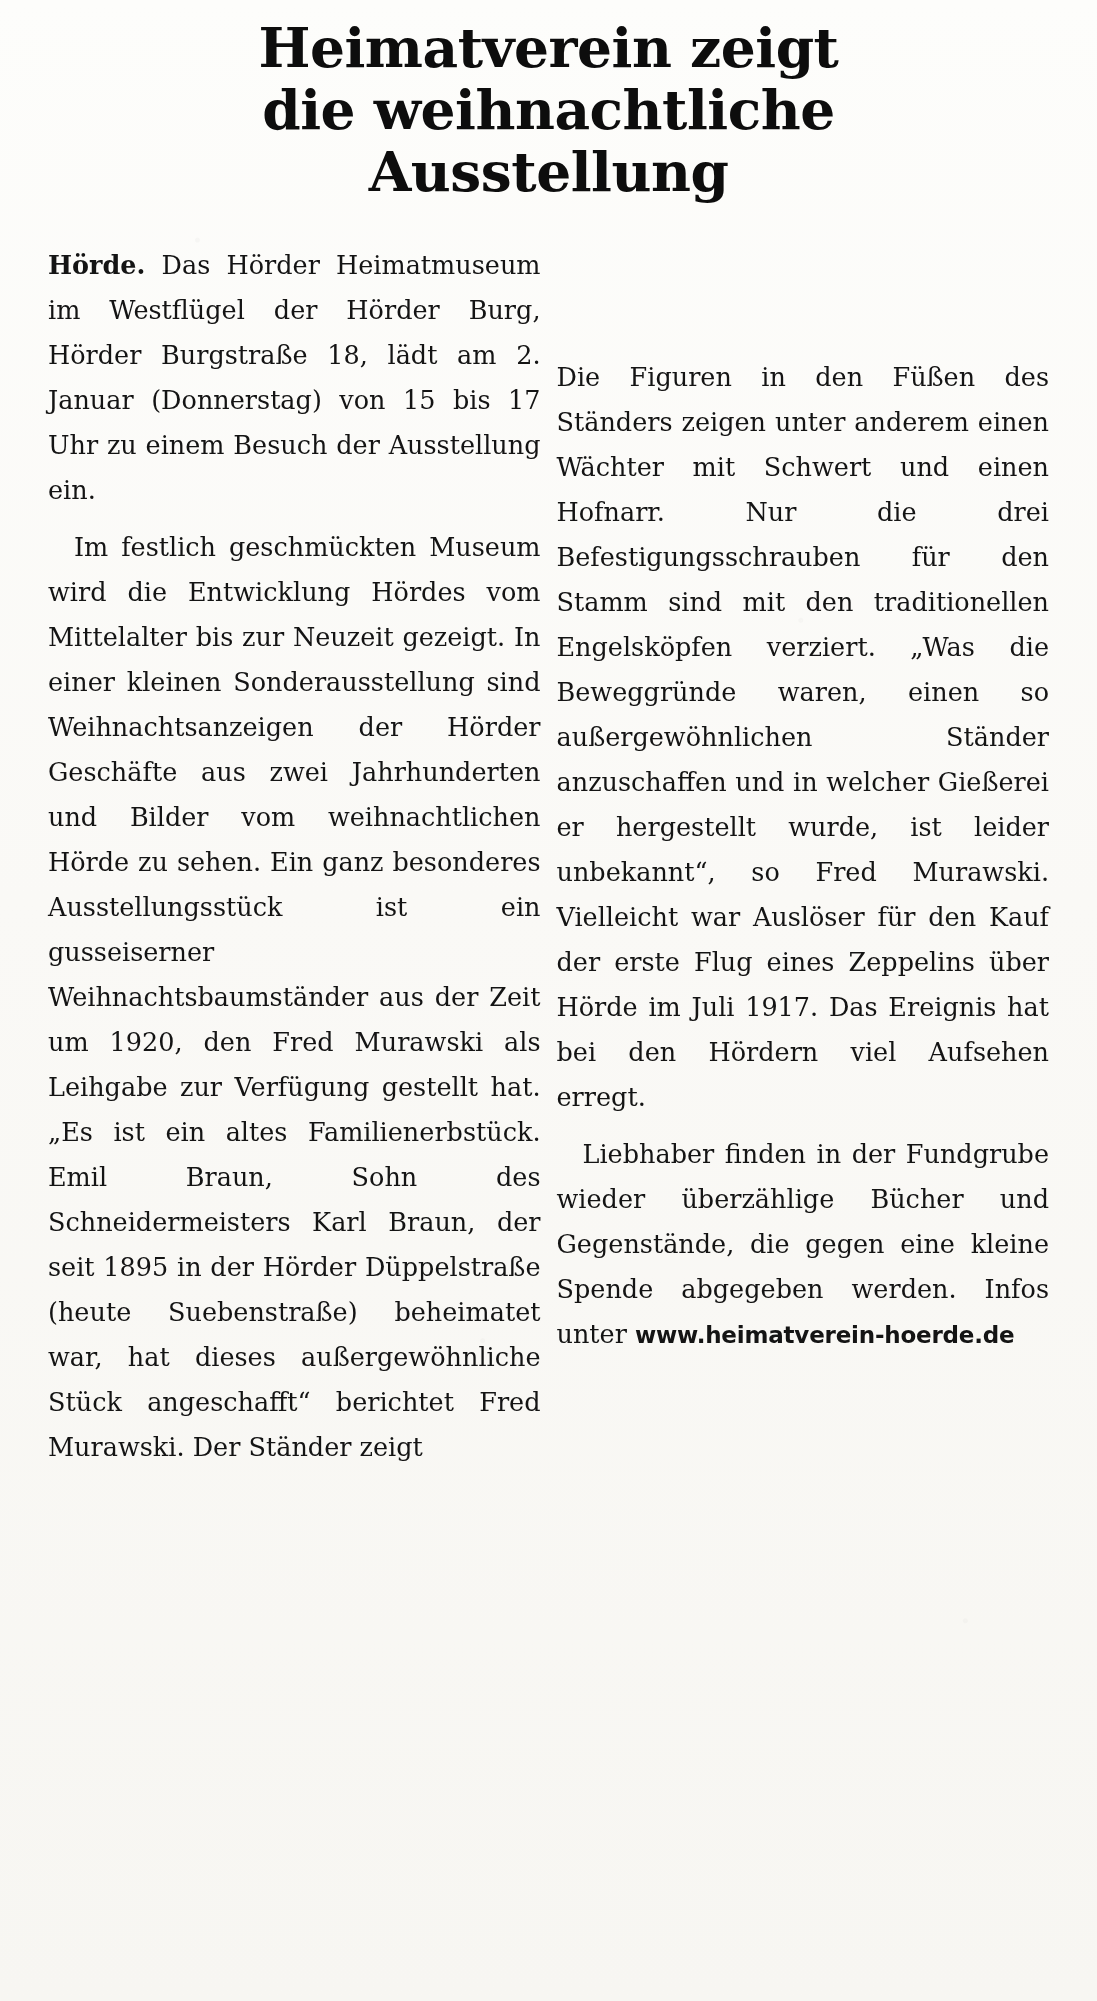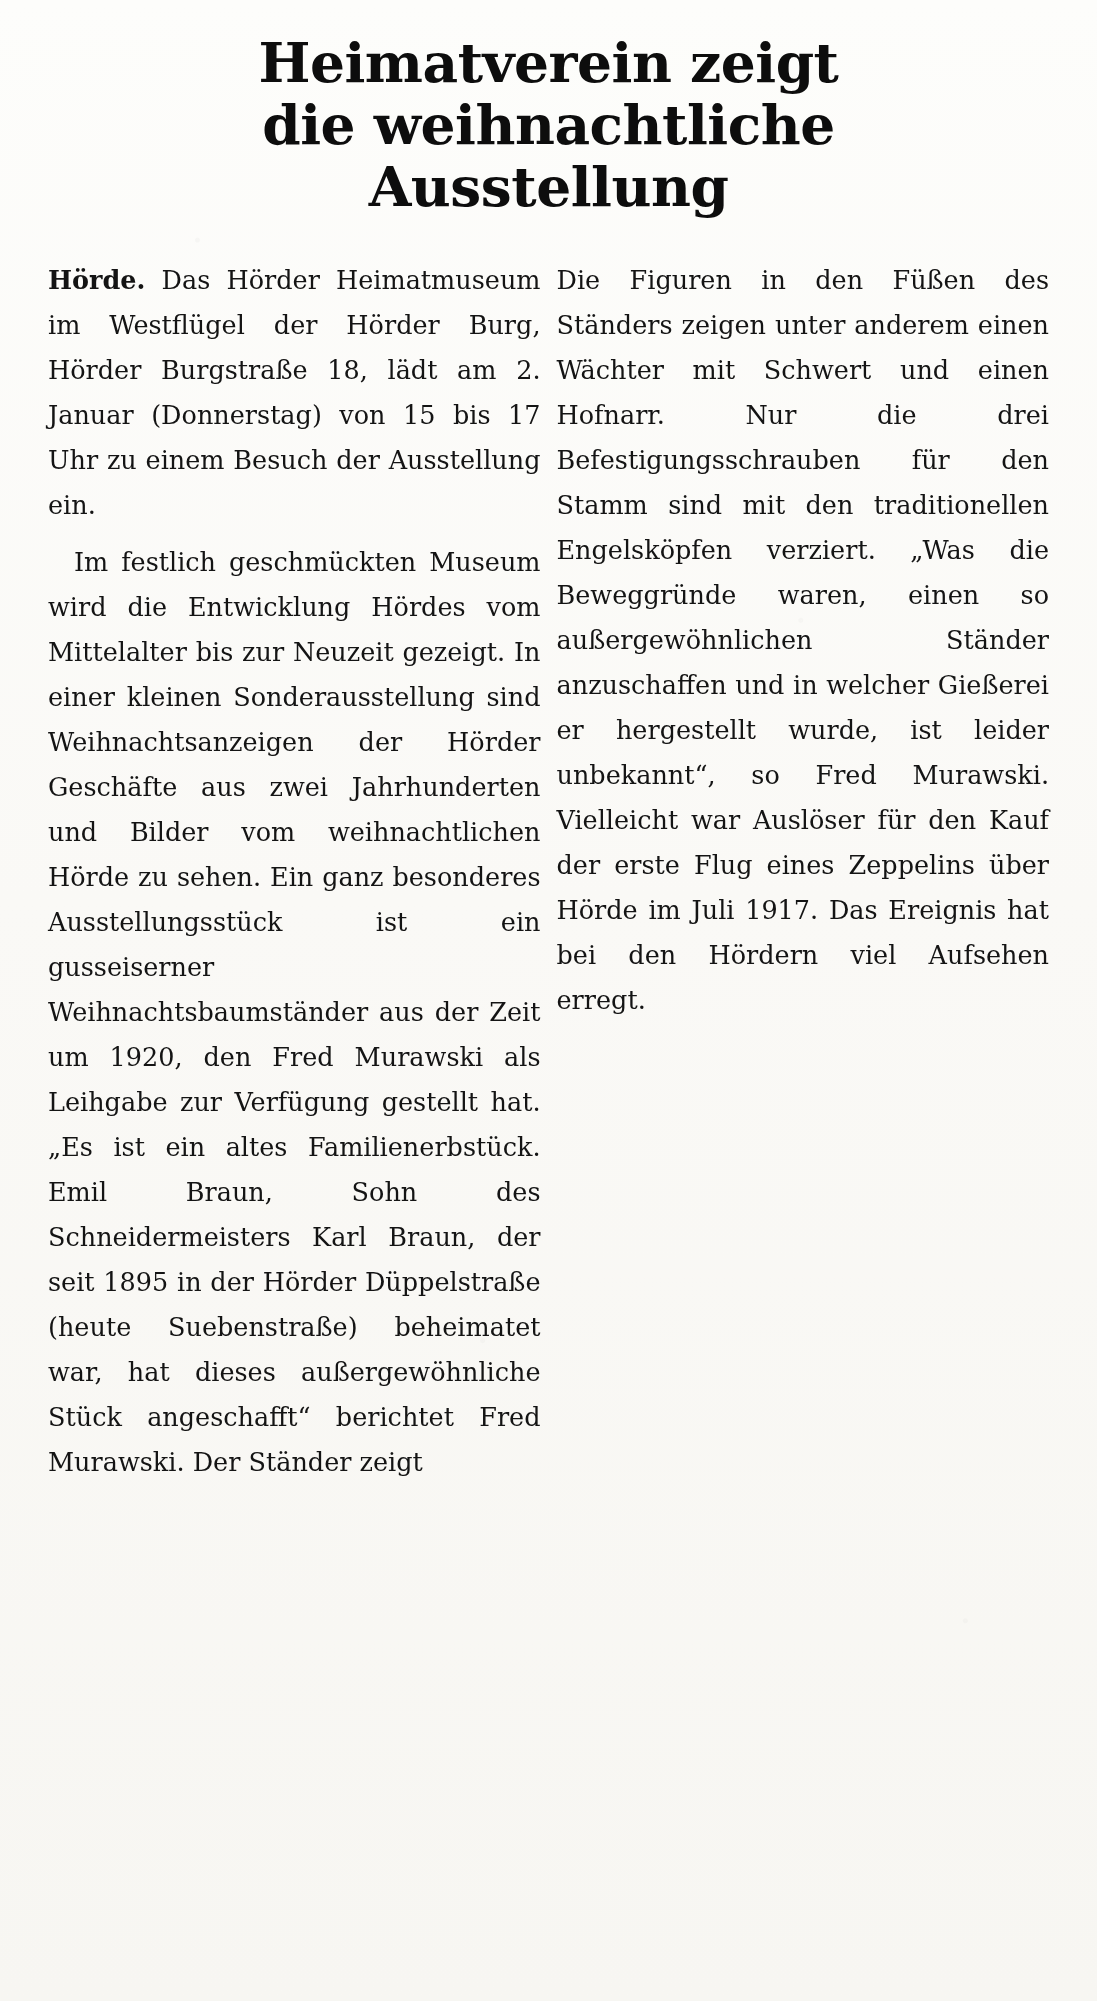--- a/index.html
+++ b/index.html
@@ -18,41 +18,42 @@
     position: relative;
     width: 1097px;
     height: 2001px;
     background:
       radial-gradient(circle at 18% 12%, rgba(0,0,0,0.022) 0 2px, rgba(0,0,0,0) 3px),
       radial-gradient(circle at 73% 31%, rgba(0,0,0,0.02) 0 2px, rgba(0,0,0,0) 3px),
       radial-gradient(circle at 44% 67%, rgba(0,0,0,0.02) 0 2px, rgba(0,0,0,0) 3px),
       radial-gradient(circle at 88% 81%, rgba(0,0,0,0.02) 0 2px, rgba(0,0,0,0) 3px),
       linear-gradient(180deg, #fdfdfb 0%, #faf9f6 45%, #f7f6f2 100%);
     box-sizing: border-box;
-    padding: 16px 28px;
+    padding: 1px 28px;
   }
   .headline {
     margin: 0;
     padding: 16px 60px 0 60px;
     text-align: center;
     font-family: "DejaVu Serif", "Liberation Serif", serif;
     font-weight: 700;
     font-size: 55px;
     line-height: 1.13;
     letter-spacing: -0.5px;
     color: #0d0d0d;
   }
   .headline .hl-line {
     display: block;
     white-space: nowrap;
   }
   .columns {
     display: flex;
     gap: 16px;
     padding: 40px 20px 0 20px;
+    align-items: center;
   }
   .col {
     flex: 1 1 0;
     min-width: 0;
   }
   p.para {
     margin: 0 0 0 0;
     font-family: "DejaVu Serif", "Liberation Serif", serif;
     font-size: 25.5px;
     line-height: 45px;
@@ -93,16 +94,17 @@
 
   <div class="columns">
 
     <div class="col">
       <p class="para noindent"><span class="dateline">Hörde.</span><span> Das Hörder Heimatmuseum im Westflügel der Hörder Burg, Hörder Burgstraße 18, lädt am 2. Januar (Donnerstag) von 15 bis 17 Uhr zu einem Besuch der Ausstellung ein.</span></p>
       <p class="para gap noindent">Im festlich geschmückten Museum wird die Entwicklung Hördes vom Mittelalter bis zur Neuzeit gezeigt. In einer kleinen Sonderausstellung sind Weihnachtsanzeigen der Hörder Geschäfte aus zwei Jahrhunderten und Bilder vom weihnachtlichen Hörde zu sehen. Ein ganz besonderes Ausstellungsstück ist ein gusseiserner Weihnachtsbaumständer aus der Zeit um 1920, den Fred Murawski als Leihgabe zur Verfügung gestellt hat. „Es ist ein altes Familienerbstück. Emil Braun, Sohn des Schneidermeisters Karl Braun, der seit 1895 in der Hörder Düppelstraße (heute Suebenstraße) beheimatet war, hat dieses außergewöhnliche Stück angeschafft“ berichtet Fred Murawski. Der Ständer zeigt</p>
     </div>
 
     <div class="col">
       <p class="para">Die Figuren in den Füßen des Ständers zeigen unter anderem einen Wächter mit Schwert und einen Hofnarr. Nur die drei Befestigungsschrauben für den Stamm sind mit den traditionellen Engelsköpfen verziert. „Was die Beweggründe waren, einen so außergewöhnlichen Ständer anzuschaffen und in welcher Gießerei er hergestellt wurde, ist leider unbekannt“, so Fred Murawski. Vielleicht war Auslöser für den Kauf der erste Flug eines Zeppelins über Hörde im Juli 1917. Das Ereignis hat bei den Hördern viel Aufsehen erregt.</p>
+      <p class="para"><span>Liebhaber finden in der Fundgrube wieder überzählige Bücher und Gegenstände, die gegen eine kleine Spende abgegeben werden. Infos unter</span> <span class="url">www.heimatverein-hoerde.de</span></p>
     </div>
 
   </div>
 </div>
 
 </body></html>

